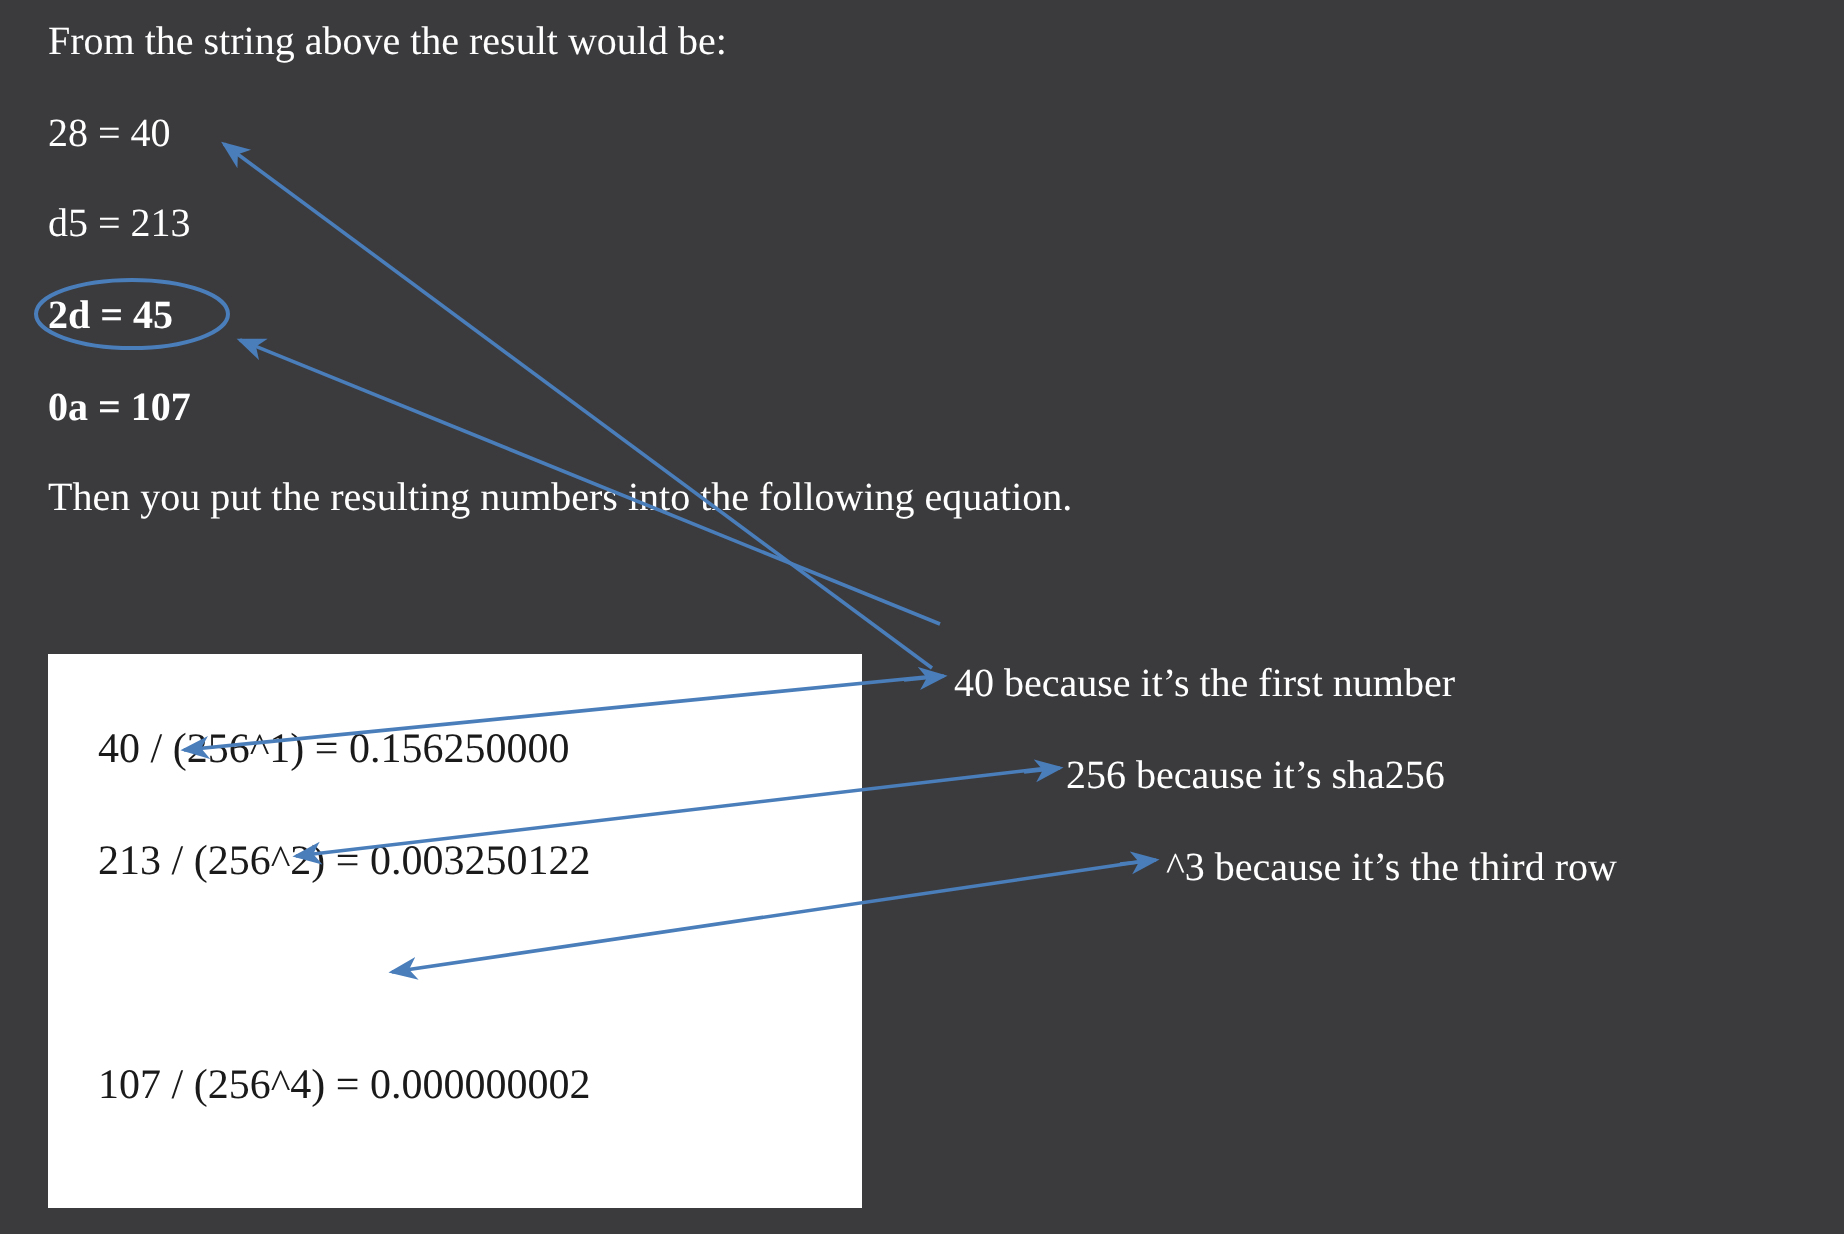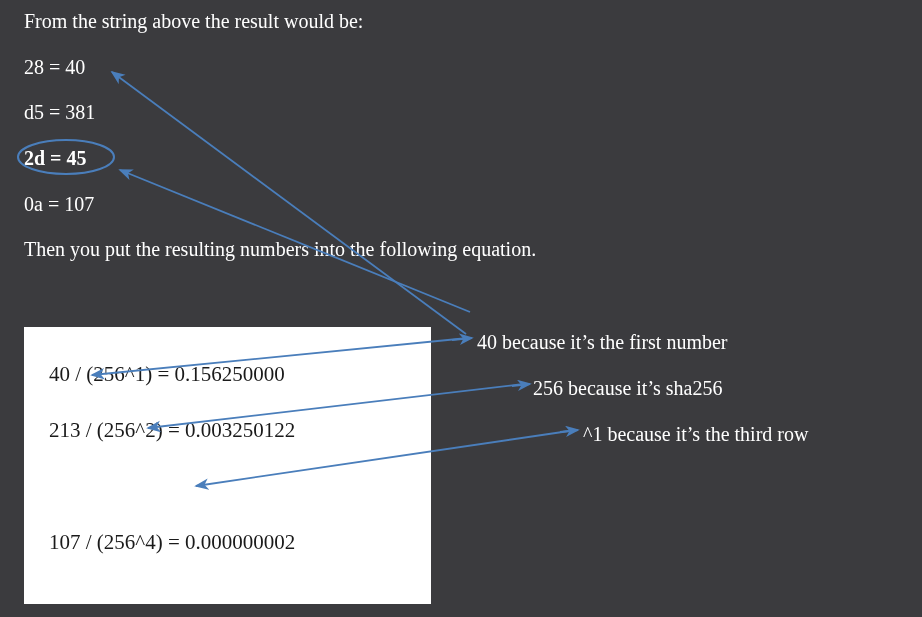--- a/index.html
+++ b/index.html
@@ -56,39 +56,39 @@
 </style>
 </head>
 <body>
 
 <div id="stage">
 
   <div class="txt" style="left:24px; top:10px;">From the string above the result would be:</div>
 
   <div class="txt" style="left:24px; top:56px;">28 = 40</div>
 
-  <div class="txt" style="left:24px; top:101px;">d5 = 381</div>
+  <div class="txt" style="left:24px; top:101px;">d5 = 213</div>
 
   <div class="txt" style="left:24px; top:147px;font-weight:bold;">2d = 45</div>
 
-  <div class="txt" style="left:24px; top:193px;">0a = 107</div>
+  <div class="txt" style="left:24px; top:193px;font-weight:bold;">0a = 107</div>
 
   <div class="txt" style="left:24px; top:238px;">Then you put the resulting numbers into the following equation.</div>
 
   <div class="eq-box">
     <div class="eq-line" style="top:34px;">40 / (256^1) = 0.156250000</div>
     <div class="eq-line" style="top:90px;">213 / (256^2) = 0.003250122</div>
     <div class="eq-line" style="top:202px;">107 / (256^4) = 0.000000002</div>
   </div>
 
   <div class="txt" style="left:477px; top:331px;">40 because it’s the first number</div>
 
   <div class="txt" style="left:533px; top:377px;">256 because it’s sha256</div>
 
-  <div class="txt" style="left:583px; top:423px;">^1 because it’s the third row</div>
+  <div class="txt" style="left:583px; top:423px;">^3 because it’s the third row</div>
 
   <svg class="overlay" viewBox="0 0 922 617">
     <defs>
       <marker id="arrowhead" markerWidth="9" markerHeight="9" refX="7" refY="3.2" orient="auto" markerUnits="strokeWidth">
         <path d="M0,0 L8,3.2 L0,6.4 L2.2,3.2 Z" fill="#4a7ebb"></path>
       </marker>
     </defs>
 
     <ellipse cx="66" cy="157" rx="48" ry="17" fill="none" stroke="#4a7ebb" stroke-width="2"></ellipse>
 

